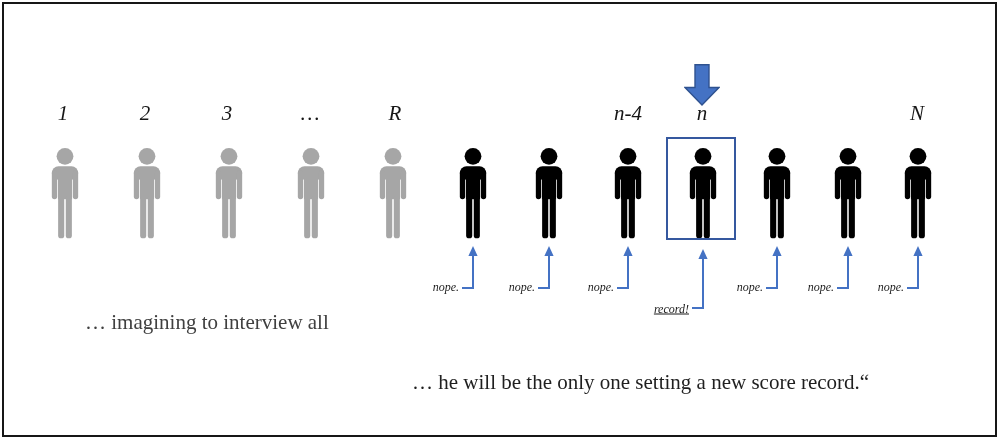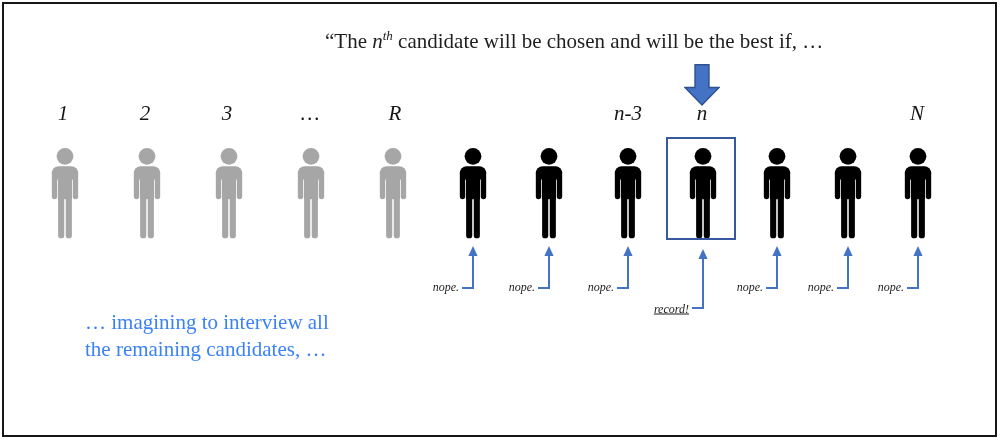--- a/index.html
+++ b/index.html
@@ -57,55 +57,52 @@
     font-style: italic;
     font-size: 12px;
     color: #1c1c1c;
     white-space: nowrap;
   }
   .bottom-left {
     position: absolute;
     left: 85px; top: 309px;
     font-size: 21px;
     line-height: 1.28;
-    color: #3b82f6;
+    color: #404040;
   }
   .bottom-right {
     position: absolute;
     left: 412px; top: 370px;
     font-size: 21px;
     color: #1f1f1f;
     white-space: nowrap;
   }
   svg { display: block; }
 </style>
 </head>
 <body>
 
 <div id="canvas">
 
   <div class="frame"></div>
 
-  <div class="caption abs" style="left:325px; top:28px;">
-    <span>“The </span><span class="var">n</span><span class="sup">th</span><span> candidate will be chosen and will be the best if, …</span>
-  </div>
 
   <div class="abs" style="left:684px; top:64px;">
     <svg width="36" height="42" viewBox="0 0 36 42">
       <polygon points="11,0.8 25,0.8 25,23.5 35,23.5 18,41 1,23.5 11,23.5" fill="#4472c4" stroke="#2f528f" stroke-width="1.4"></polygon>
     </svg>
   </div>
 
   <div>
       <span class="pos-label" style="left: 63px;">1</span>
       <span class="pos-label" style="left: 145px;">2</span>
       <span class="pos-label" style="left: 227px;">3</span>
       <span class="pos-label" style="left: 310px;">…</span>
       <span class="pos-label" style="left: 395px;">R</span>
-      <span class="pos-label" style="left: 628px;">n-3</span>
+      <span class="pos-label" style="left: 628px;">n-4</span>
       <span class="pos-label" style="left: 702px;">n</span>
       <span class="pos-label" style="left: 917px;">N</span>
     </div>
 
   <div>
       <div class="person" style="left: 44px;">
         <svg width="42" height="92" viewBox="0 0 44 96">
           <circle cx="22" cy="9.6" r="8.8" fill="#a6a6a6"></circle>
           <rect x="8.2" y="20" width="27.6" height="14" rx="7" fill="#a6a6a6"></rect>
           <rect x="8.2" y="24" width="5.6" height="30.5" rx="2.8" fill="#a6a6a6"></rect>
@@ -276,17 +273,17 @@
       <div class="callout-label" style="left: 535px; top: 287px;">nope.</div>
       <div class="callout-label" style="left: 614px; top: 287px;">nope.</div>
       <div class="callout-label" style="left: 689px; top: 309px; text-decoration: underline;">record!</div>
       <div class="callout-label" style="left: 763px; top: 287px;">nope.</div>
       <div class="callout-label" style="left: 834px; top: 287px;">nope.</div>
       <div class="callout-label" style="left: 904px; top: 287px;">nope.</div>
     </div>
 
   <div class="bottom-left">
     <div>… imagining to interview all</div>
-    <div>the remaining candidates, …</div>
   </div>
 
+  <div class="bottom-right">… he will be the only one setting a new score record.“</div>
 
 </div>
 
 </body></html>

